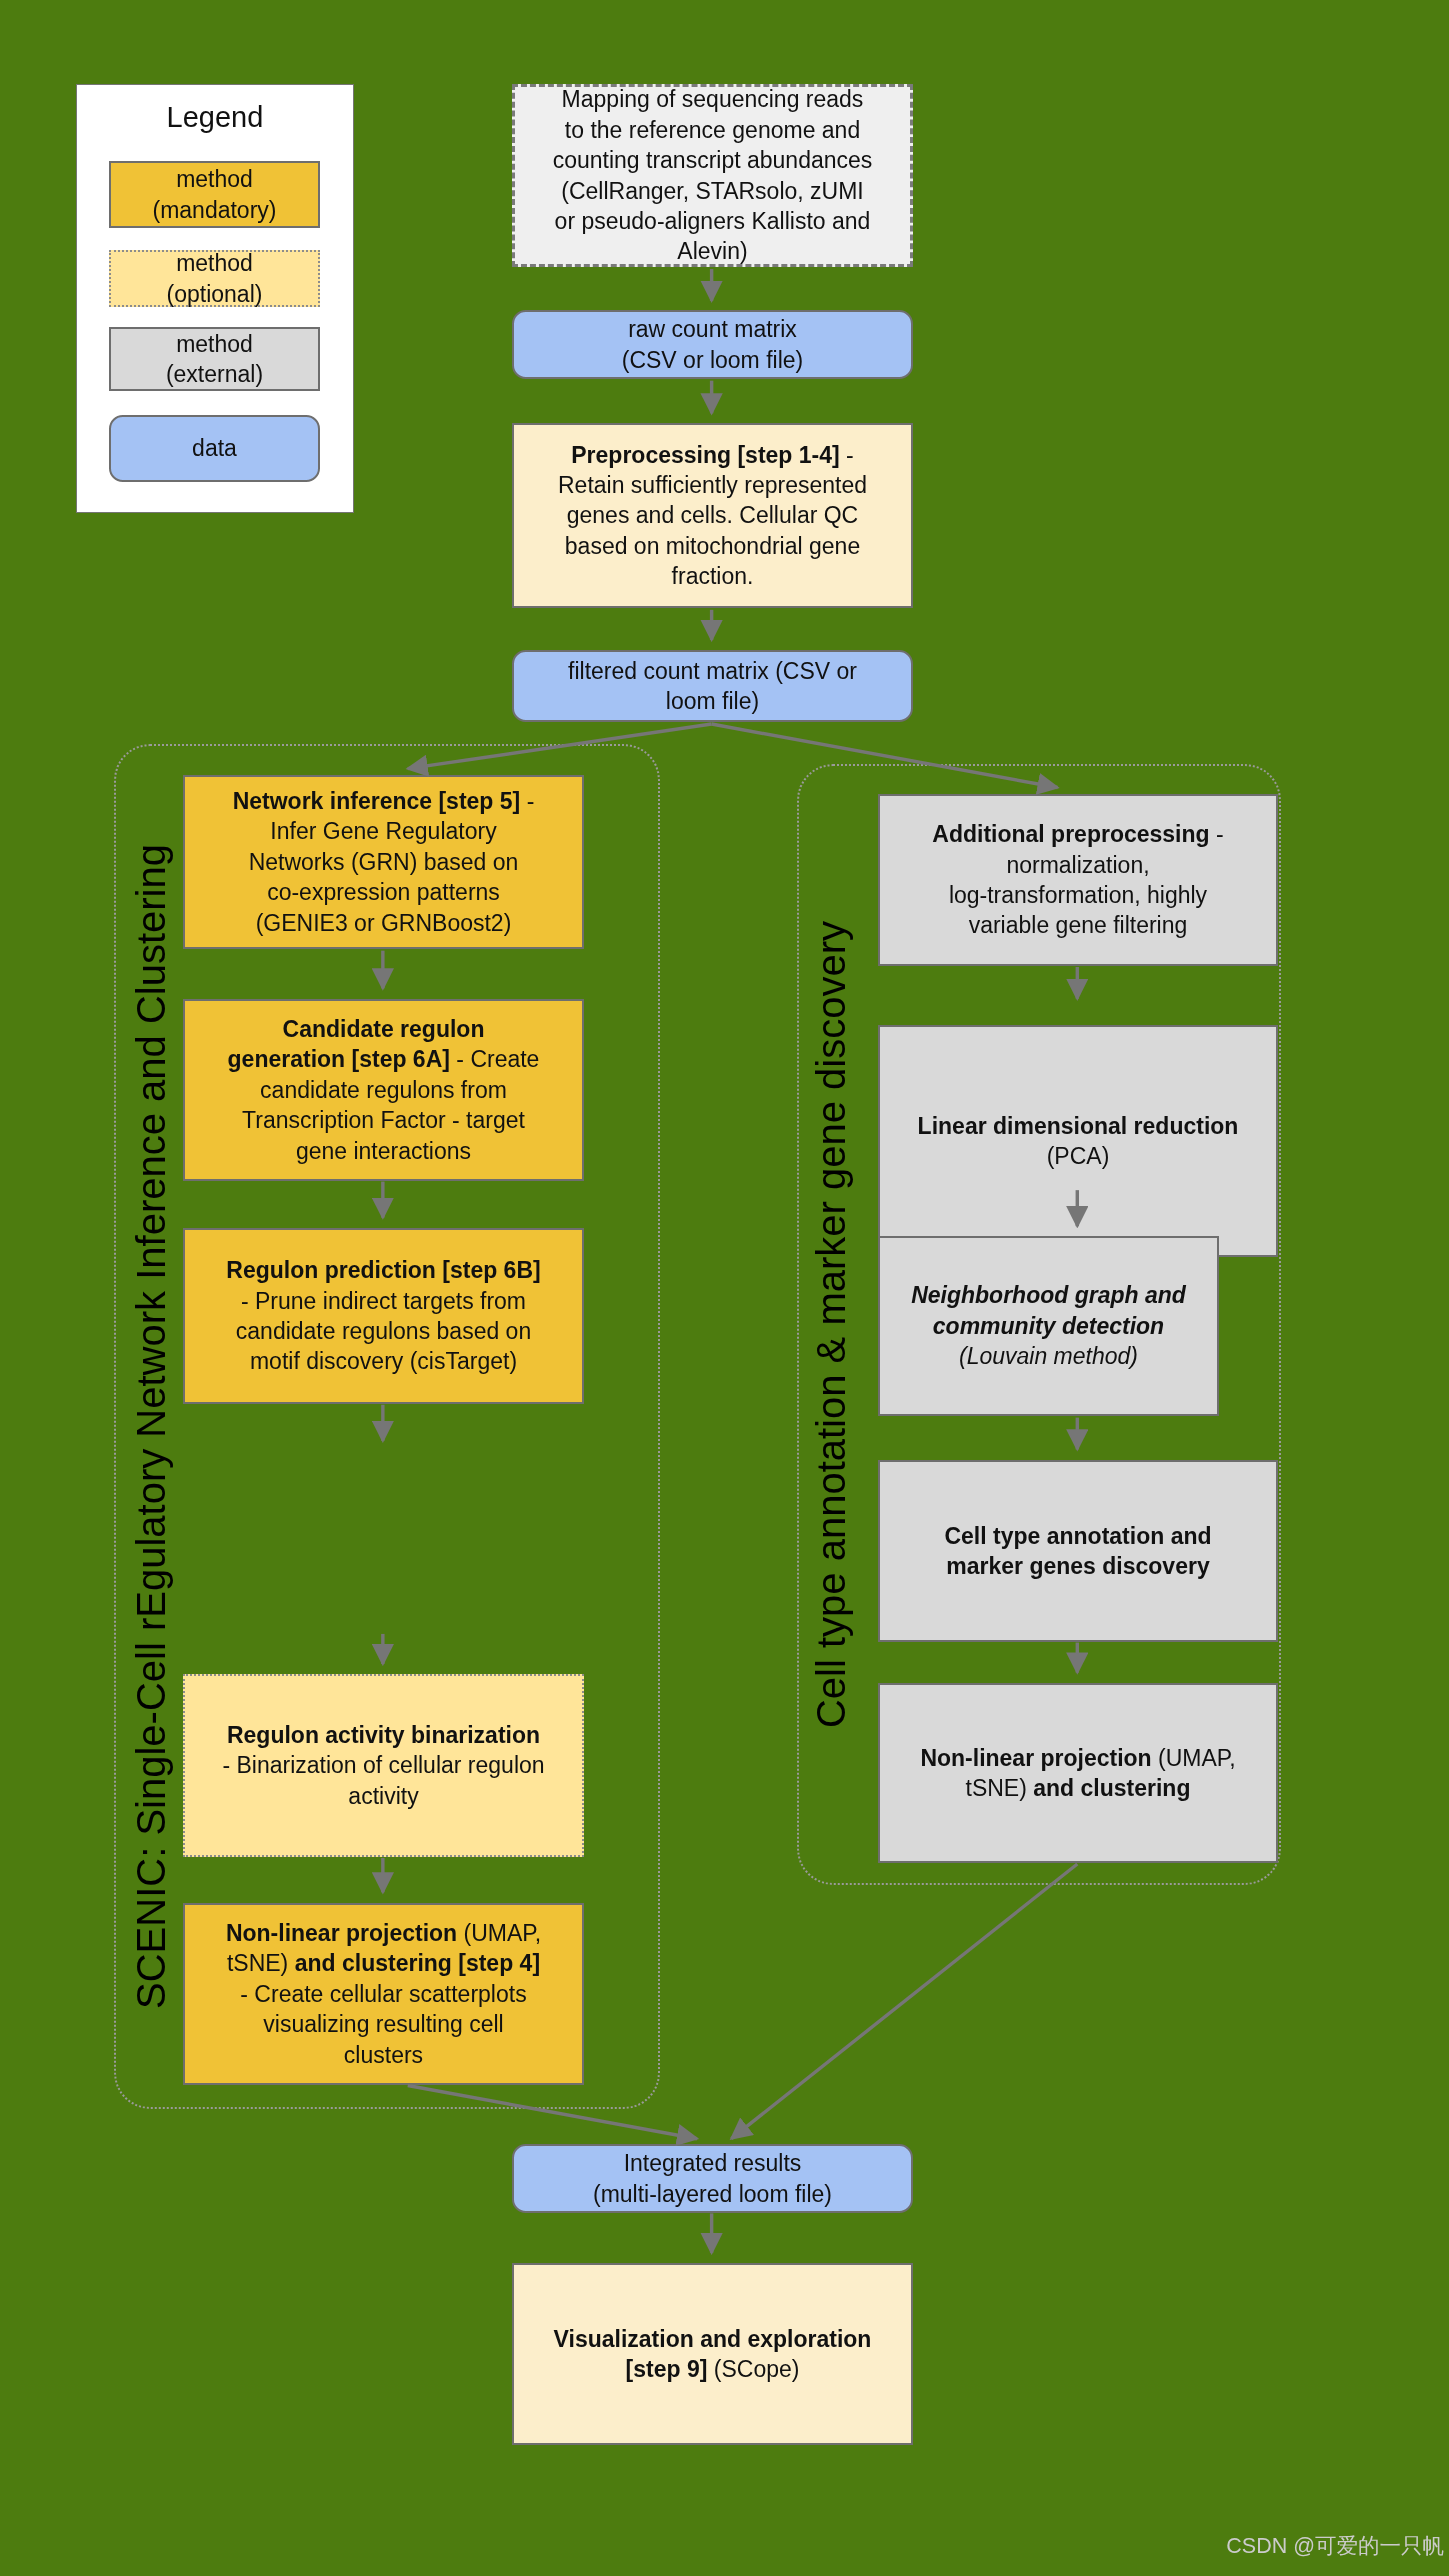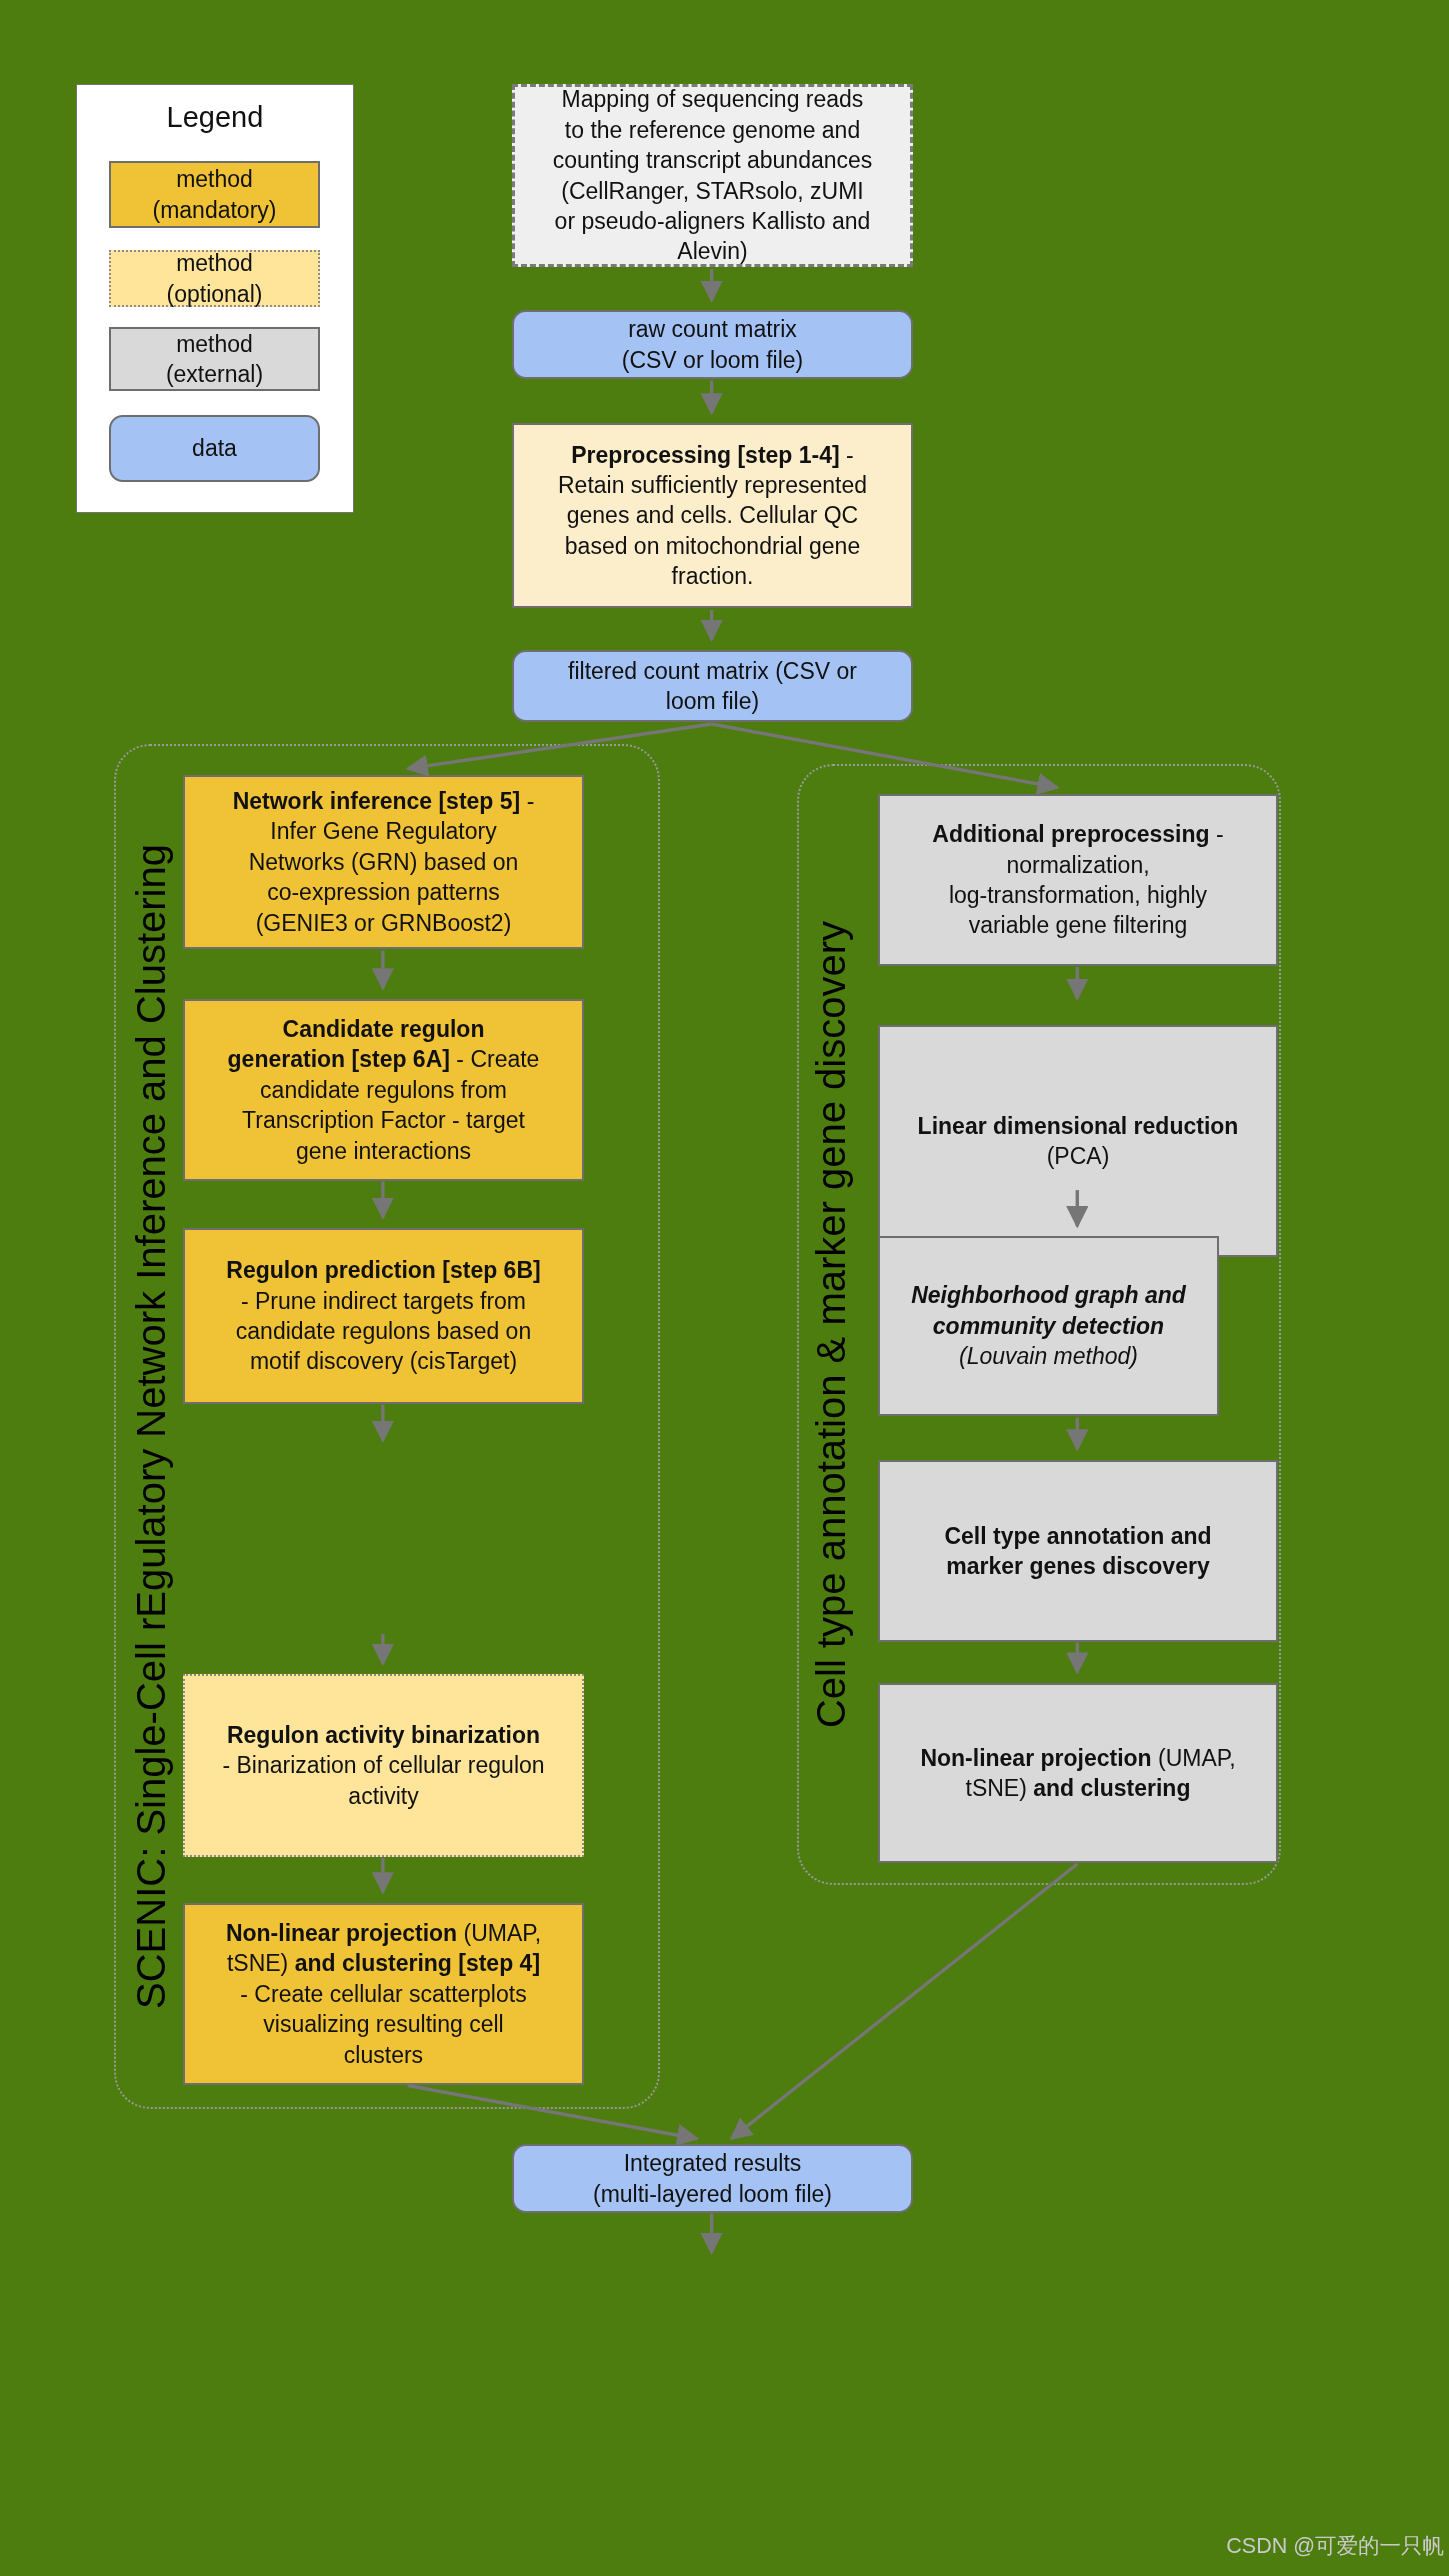--- a/index.html
+++ b/index.html
@@ -106,20 +106,23 @@
   <div class="box external" style="left:878px;top:1460px;width:400px;height:182px;">
       <div><span style="font-weight: 700;">Cell type annotation and</span><br><span style="font-weight: 700;">marker genes discovery</span></div>
     </div>
   <div class="box external" style="left:878px;top:1683px;width:400px;height:180px;">
       <div><span style="font-weight: 700;">Non-linear projection</span><span> (UMAP,</span><br><span>tSNE) </span><span style="font-weight: 700;">and clustering</span></div>
     </div>
 
   <div class="box data" style="left:512px;top:2144px;width:401px;height:69px;">
       <div><span>Integrated results</span><br><span>(multi-layered loom file)</span></div>
     </div>
+  <div class="box cream" style="left:512px;top:2263px;width:401px;height:182px;">
+      <div><span style="font-weight: 700;">Visualization and exploration</span><br><span style="font-weight: 700;">[step 9]</span><span> (SCope)</span></div>
+    </div>
 
   <svg class="edges" width="1449" height="2576" viewBox="0 0 1688 3000">
     <defs>
       <marker id="ah" viewBox="0 0 10 10" refX="9" refY="5" markerWidth="6.5" markerHeight="6.5" orient="auto-start-reverse">
         <path d="M0,0 L10,5 L0,10 Z" fill="#767676"></path>
       </marker>
     </defs>
     <g stroke="#767676" stroke-width="4" fill="none">
       <line x1="829" y1="313" x2="829" y2="350" marker-end="url(#ah)"></line>
       <line x1="829" y1="443" x2="829" y2="481" marker-end="url(#ah)"></line>

